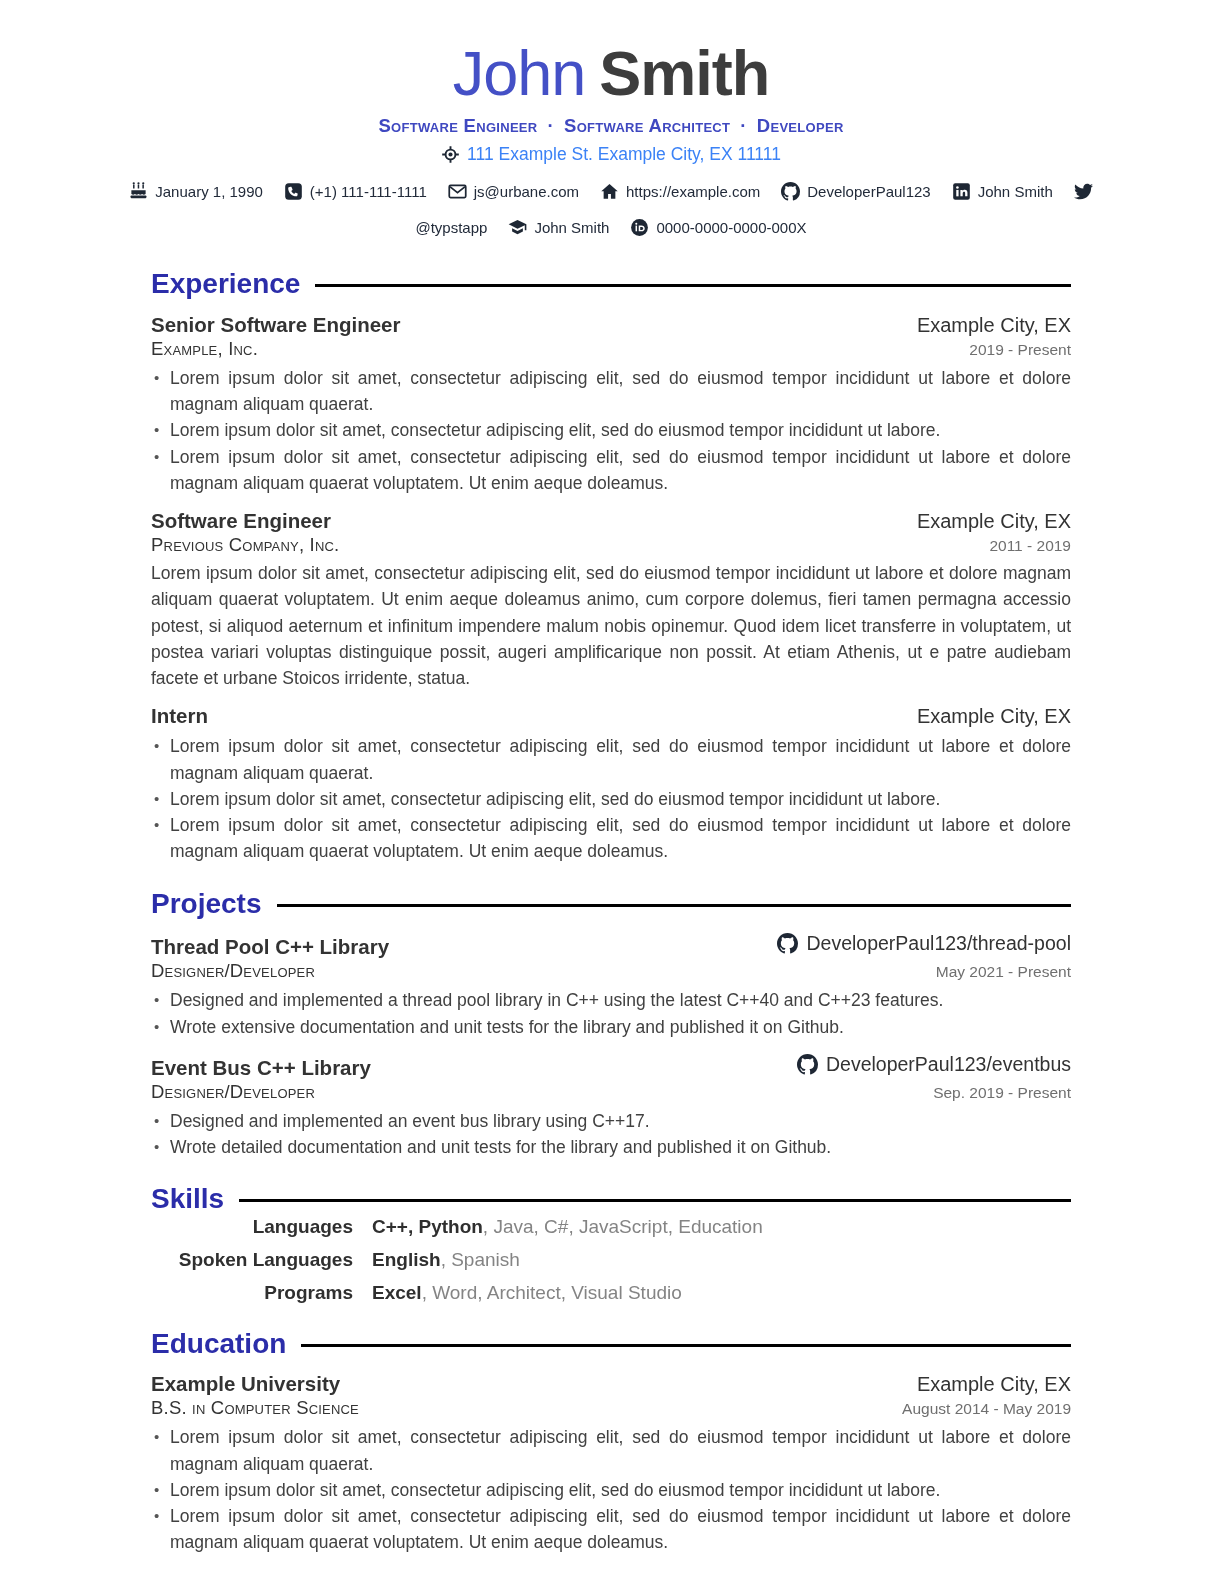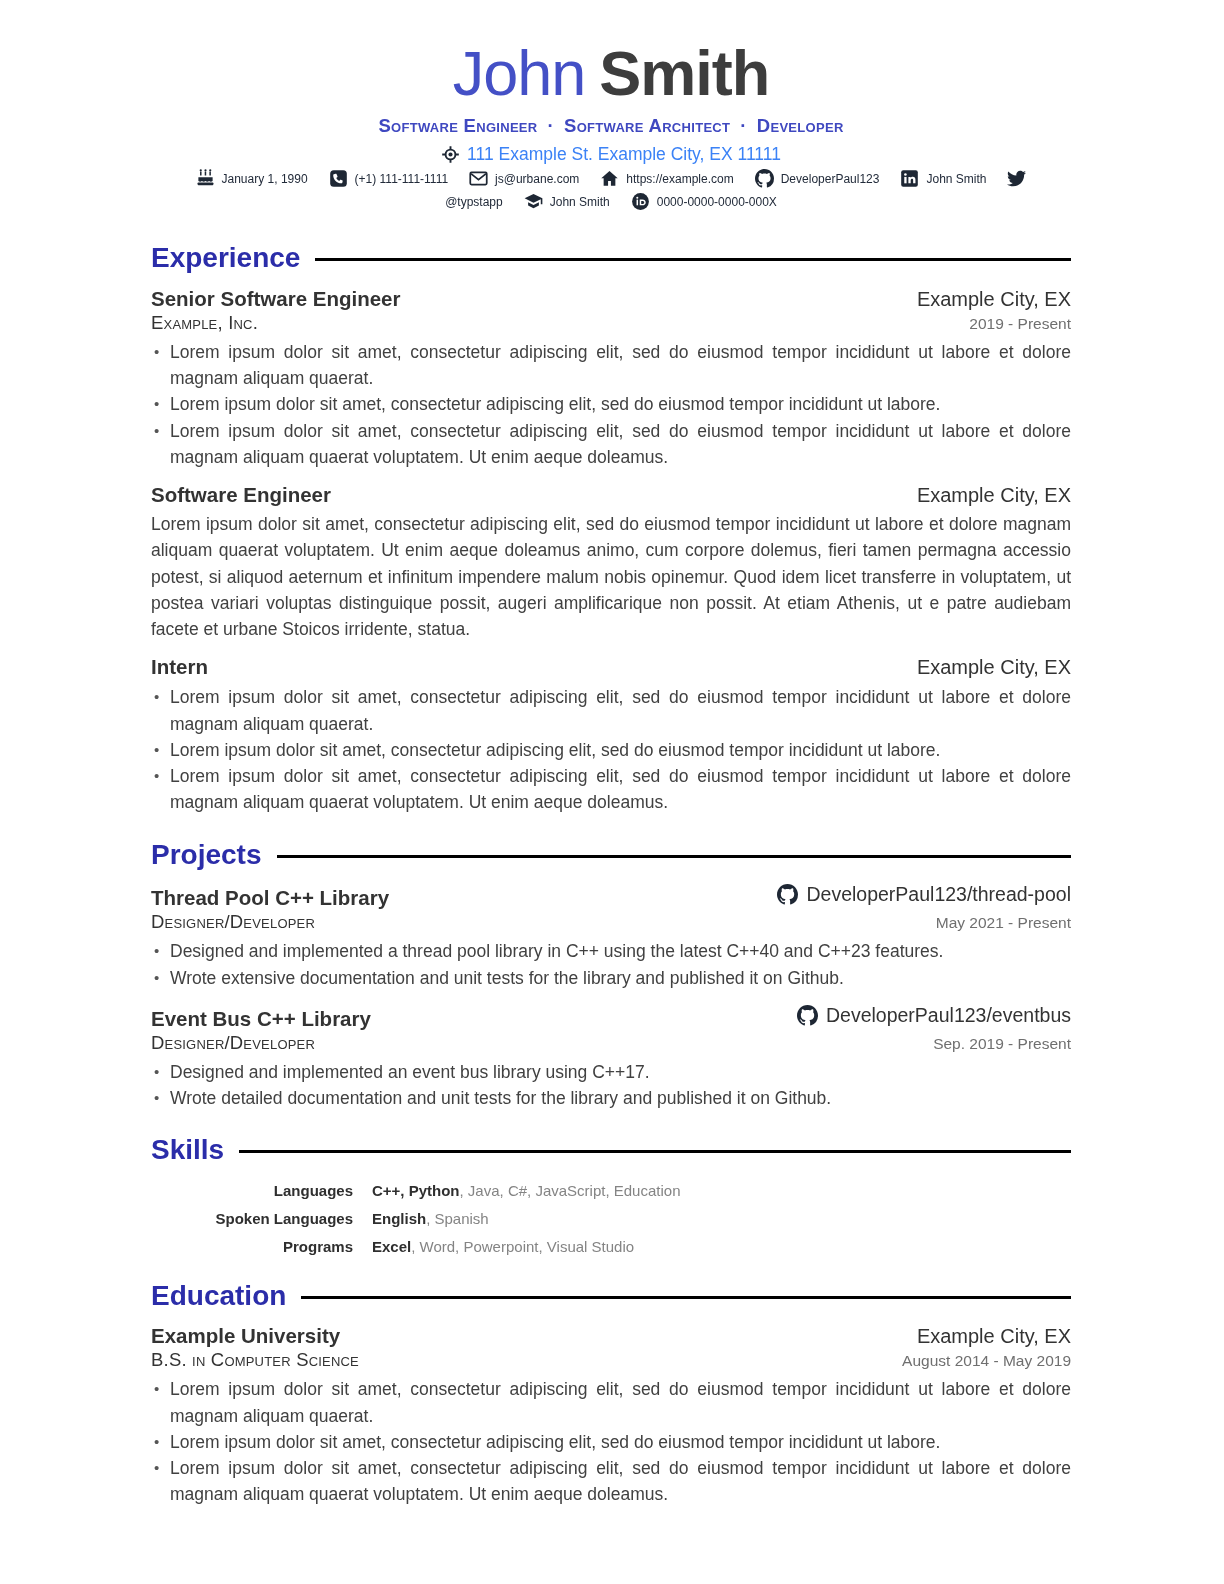--- a/index.html
+++ b/index.html
@@ -19,21 +19,21 @@
     margin-top:9px; font-size:18.5px; font-weight:600; color:#3f48c0;
     font-variant:small-caps; letter-spacing:.3px;
     display:flex; justify-content:center; align-items:baseline; gap:10px;
   }
   .tagline .sep { color:#3f48c0; font-weight:700; }
   .addr-row {
     margin-top:7px; font-size:17.5px; color:#3b82f6;
     display:flex; justify-content:center; align-items:center; gap:7px;
   }
   .contact-row {
-    margin-top:4px; font-size:12px; color:#222b3a;
+    margin-top:17px; font-size:15px; color:#222b3a;
     display:flex; justify-content:center; align-items:center; gap:21px; flex-wrap:nowrap;
   }
   .contact-item { display:flex; align-items:center; gap:7px; white-space:nowrap; }
   .icn { width:19px; height:19px; display:block; flex:none; }
   .icn-lg { width:21px; height:21px; }
   
   .section-head { display:flex; align-items:baseline; margin-top:24px; }
   .section-title { font-size:28px; font-weight:700; color:#2b2da9; line-height:1.1; }
   .section-rule { flex:1; height:3px; background:#000; margin-left:15px; transform:translateY(-6px); }
   .sec-experience .section-head { margin-top:32px; }
@@ -48,22 +48,22 @@
   .repo { display:flex; align-items:center; gap:8px; font-size:19.5px; color:#333333; }
   .bullets { list-style:none; margin-top:5px; }
   .bullets li {
     position:relative; padding-left:19px; font-size:17.5px; line-height:1.5;
     color:#414141; text-align:justify;
   }
   .bullets li::before { content:"•"; position:absolute; left:3px; top:0; color:#555555; font-size:15px; line-height:1.75; }
   .para { margin-top:4px; font-size:17.5px; line-height:1.5; color:#414141; text-align:justify; }
   
   .skills-grid {
-    margin-top:16px; display:grid; grid-template-columns:202px 1fr;
-    column-gap:19px; row-gap:9px; font-size:15px; line-height:1.25;
+    margin-top:0; display:grid; grid-template-columns:202px 1fr;
+    column-gap:19px; row-gap:9px; font-size:19px; line-height:1.25;
   }
   .skill-label { text-align:right; font-weight:700; color:#2f2f2f; }
   .skill-value { color:#848484; }
   .skill-value .strong { font-weight:700; color:#2f2f2f; }
 </style>
 </head>
 <body>
 
 <svg width="0" height="0" style="position:absolute" aria-hidden="true">
   <defs>
@@ -221,20 +221,24 @@
         <li><span>Lorem ipsum dolor sit amet, consectetur adipiscing elit, sed do eiusmod tempor incididunt ut labore.</span></li>
         <li><span>Lorem ipsum dolor sit amet, consectetur adipiscing elit, sed do eiusmod tempor incididunt ut labore et dolore magnam aliquam quaerat voluptatem. Ut enim aeque doleamus.</span></li>
       </ul>
     </div>
 
     <div class="entry">
       <div class="entry-line1">
         <span class="entry-title">Software Engineer</span>
         <span class="entry-loc">Example City, EX</span>
       </div>
+      <div class="entry-line2">
+        <span class="entry-company">Previous Company, Inc.</span>
+        <span class="entry-date">2011 - 2019</span>
+      </div>
       <p class="para">Lorem ipsum dolor sit amet, consectetur adipiscing elit, sed do eiusmod tempor incididunt ut labore et dolore magnam aliquam quaerat voluptatem. Ut enim aeque doleamus animo, cum corpore dolemus, fieri tamen permagna accessio potest, si aliquod aeternum et infinitum impendere malum nobis opinemur. Quod idem licet transferre in voluptatem, ut postea variari voluptas distinguique possit, augeri amplificarique non possit. At etiam Athenis, ut e patre audiebam facete et urbane Stoicos irridente, statua.</p>
     </div>
 
     <div class="entry">
       <div class="entry-line1">
         <span class="entry-title">Intern</span>
         <span class="entry-loc">Example City, EX</span>
       </div>
       <ul class="bullets">
         <li><span>Lorem ipsum dolor sit amet, consectetur adipiscing elit, sed do eiusmod tempor incididunt ut labore et dolore magnam aliquam quaerat.</span></li>
@@ -295,21 +299,21 @@
     <div class="section-head">
       <span class="section-title">Skills</span>
       <span class="section-rule"></span>
     </div>
     <div class="skills-grid">
       <span class="skill-label">Languages</span>
       <span class="skill-value"><span class="strong">C++, Python</span><span>, Java, C#, JavaScript, Education</span></span>
       <span class="skill-label">Spoken Languages</span>
       <span class="skill-value"><span class="strong">English</span><span>, Spanish</span></span>
       <span class="skill-label">Programs</span>
-      <span class="skill-value"><span class="strong">Excel</span><span>, Word, Powerpoint, Visual Studio</span></span>
+      <span class="skill-value"><span class="strong">Excel</span><span>, Word, Architect, Visual Studio</span></span>
     </div>
   </section>
 
   <section>
     <div class="section-head">
       <span class="section-title">Education</span>
       <span class="section-rule"></span>
     </div>
 
     <div class="entry">

